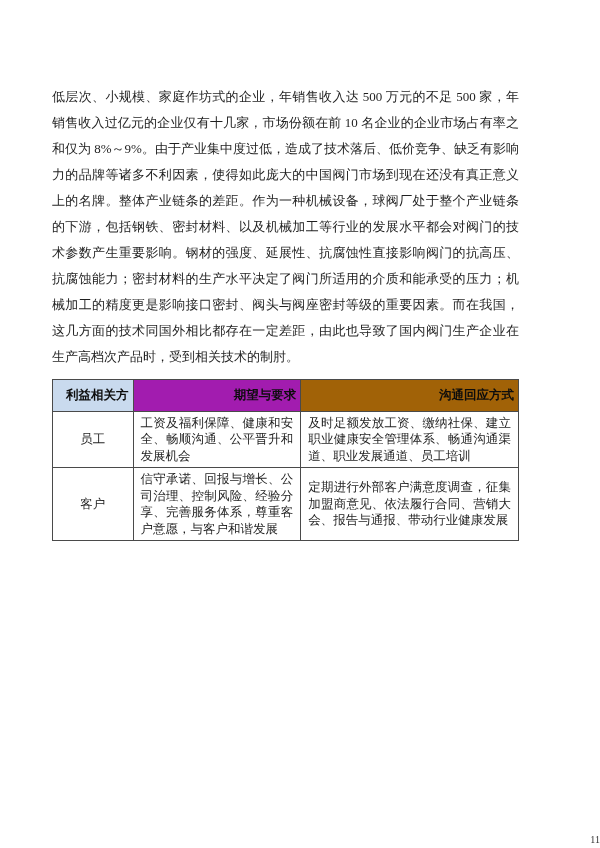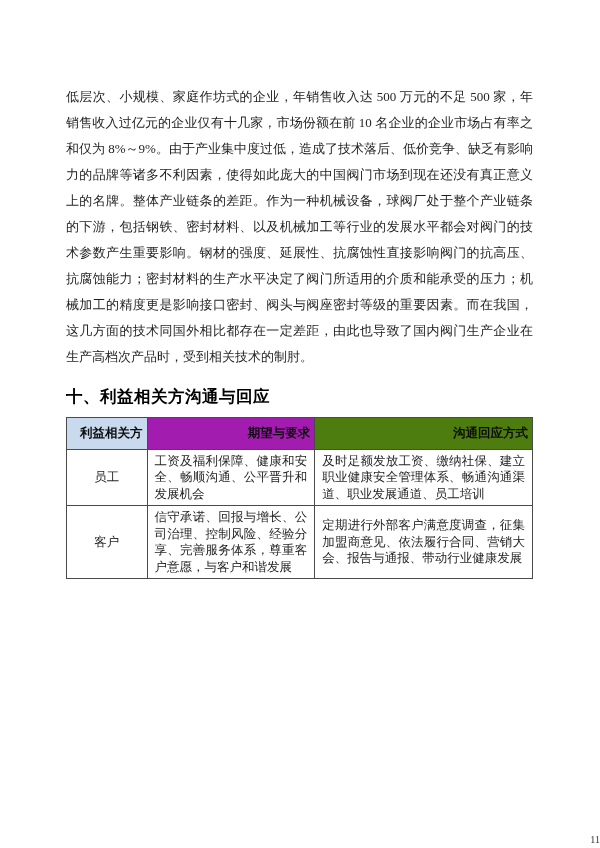--- a/index.html
+++ b/index.html
@@ -9,21 +9,21 @@
     width: 600px;
     height: 848px;
     margin: 0 auto;
     background: #ffffff;
     font-family: "Liberation Serif", "DejaVu Serif", serif;
     color: #1f1f1f;
     overflow: hidden;
   }
   .content {
     position: absolute;
-    left: 66px;
+    left: 52px;
     top: 84px;
     width: 467px;
   }
   .body-paragraph {
     font-size: 13px;
     line-height: 26px;
     text-align: justify;
     color: #1f1f1f;
   }
   .section-heading {
@@ -93,35 +93,34 @@
   }
 </style>
 </head>
 <body>
 
 <div class="page">
   <div class="content">
 
     <p class="body-paragraph">低层次、小规模、家庭作坊式的企业，年销售收入达 500 万元的不足 500 家，年销售收入过亿元的企业仅有十几家，市场份额在前 10 名企业的企业市场占有率之和仅为 8%～9%。由于产业集中度过低，造成了技术落后、低价竞争、缺乏有影响力的品牌等诸多不利因素，使得如此庞大的中国阀门市场到现在还没有真正意义上的名牌。整体产业链条的差距。作为一种机械设备，球阀厂处于整个产业链条的下游，包括钢铁、密封材料、以及机械加工等行业的发展水平都会对阀门的技术参数产生重要影响。钢材的强度、延展性、抗腐蚀性直接影响阀门的抗高压、抗腐蚀能力；密封材料的生产水平决定了阀门所适用的介质和能承受的压力；机械加工的精度更是影响接口密封、阀头与阀座密封等级的重要因素。而在我国，这几方面的技术同国外相比都存在一定差距，由此也导致了国内阀门生产企业在生产高档次产品时，受到相关技术的制肘。</p>
 
-    <h2 class="section-heading">十、利益相关方沟通与回应</h2>
 
 
 
     <table class="stakeholder-table">
       <colgroup>
         <col class="col-stakeholder">
         <col class="col-expectations">
         <col class="col-response">
       </colgroup>
       <thead>
         <tr>
           <th style="background: rgb(201, 218, 238);">利益相关方</th>
           <th style="background: #a21caf;">期望与要求</th>
-          <th style="background: #4d7c0f;">沟通回应方式</th>
+          <th style="background: #a16207;">沟通回应方式</th>
         </tr>
       </thead>
       <tbody>
         <tr>
           <td class="cell-stakeholder">员工</td>
           <td class="cell-expectations">工资及福利保障、健康和安全、畅顺沟通、公平晋升和发展机会</td>
           <td class="cell-response">及时足额发放工资、缴纳社保、建立职业健康安全管理体系、畅通沟通渠道、职业发展通道、员工培训</td>
         </tr>
         <tr>
           <td class="cell-stakeholder">客户</td>

